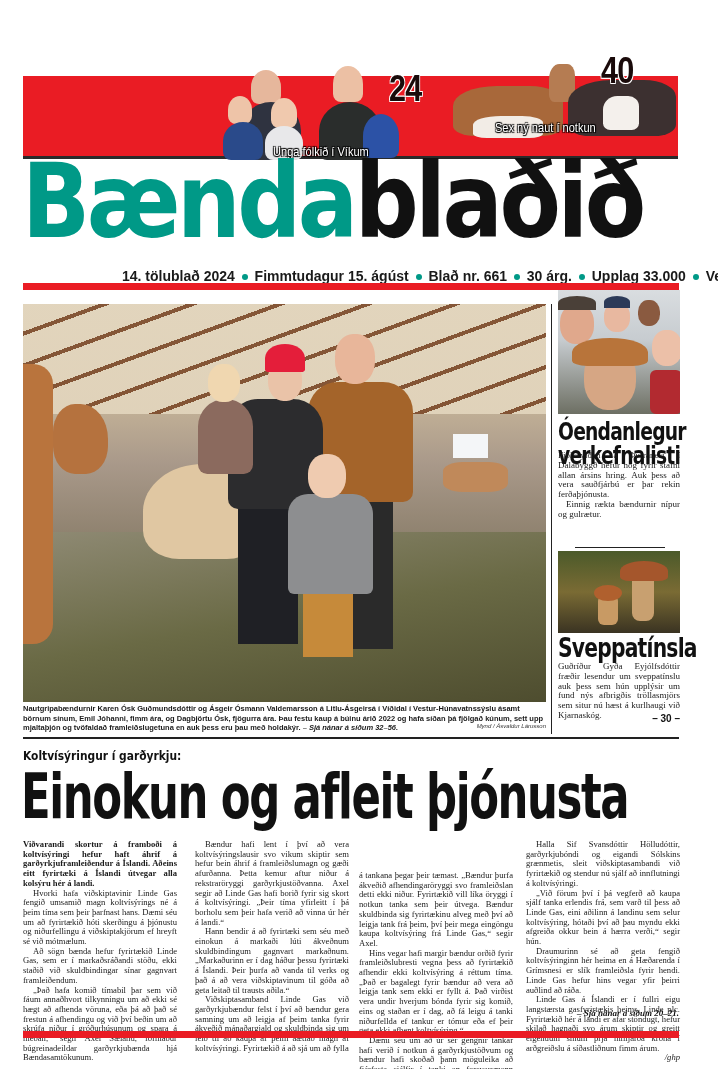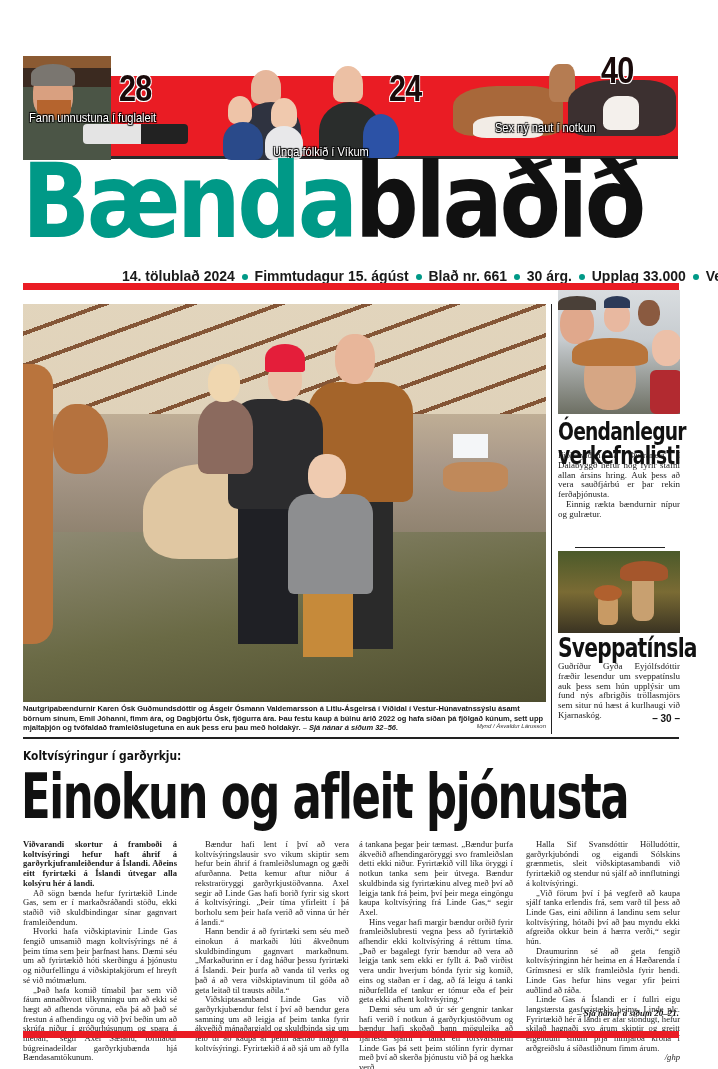--- a/index.html
+++ b/index.html
@@ -107,47 +107,37 @@
     background: linear-gradient(180deg, #4b5a2a 0%, #7a6b34 50%, #3a3322 100%); }
 
   
   .kicker { position: absolute; left: 23px; top: 748px; font-family: "DejaVu Sans", sans-serif; font-weight: 700;
     font-size: 13px; color: #111; transform: scaleX(0.82); transform-origin: left top; white-space: nowrap; }
   .headline { position: absolute; left: 21px; top: 760px; font-family: "DejaVu Sans", sans-serif; font-weight: 700;
     font-size: 62px; color: #111; letter-spacing: -2px; transform: scaleX(0.70); transform-origin: left top; white-space: nowrap; }
   .cols { position: absolute; left: 23px; top: 836px; width: 656px; height: 190px; }
   .col { position: absolute; top: 4px; width: 154px; font-size: 8.6px; line-height: 9.7px; text-align: justify; color: #1a1a1a; }
   .col p { text-indent: 10px; }
-  .col p.noindent { text-indent: 0; }
+  .col p.noindent { text-indent: 0; margin-top: 31px; }
   .col .lead { font-weight: 700; text-indent: 0; }
   .col1 { left: 0; }
   .col2 { left: 172px; }
   .col3 { left: 336px; }
   .col4 { left: 503px; }
   .sig { text-align: right; font-style: italic; }
   .seemore { position: absolute; right: 0; top: 172px; font-style: italic; font-weight: 700; font-size: 9px; }
   .bottom-red { position: absolute; left: 23px; top: 1031px; width: 656px; height: 7px; background: #ea1c24; }
 </style>
 </head>
 <body>
 
 <div class="banner">
   <div class="banner-red"></div>
   <div class="banner-rule"></div>
 
-  <div class="teaser t1">
-    <div class="photo">
-      <div class="head"></div>
-      <div class="beanie"></div>
-      <div class="beard"></div>
-    </div>
-    <div class="lens"></div>
-    <div class="num">28</div>
-    <div class="cap">Fann unnustuna í fuglaleit</div>
-  </div>
 
   <div class="teaser t2">
     <div class="p" style="left:28px;top:14px;width:30px;height:34px;background:#e6b79c;"></div>
     <div class="p" style="left:18px;top:46px;width:60px;height:58px;background:#2f3340;"></div>
     <div class="p" style="left:5px;top:40px;width:24px;height:28px;background:#eec4a8;"></div>
     <div class="p" style="left:0;top:66px;width:40px;height:38px;background:#2a4a8a;"></div>
     <div class="p" style="left:48px;top:42px;width:26px;height:30px;background:#f0c9ae;"></div>
     <div class="p" style="left:42px;top:70px;width:38px;height:34px;background:#e8e8ea;"></div>
     <div class="p" style="left:110px;top:10px;width:30px;height:36px;background:#ecc0a4;"></div>
     <div class="p" style="left:96px;top:46px;width:62px;height:58px;background:#2a2d2c;"></div>
@@ -248,22 +238,22 @@
 <div class="side-head" style="top:634px;font-size:26px;line-height:28px;">Sveppatínsla</div>
 <div class="side-body" style="top:662px;">Guðríður Gyða Eyjólfsdóttir fræðir lesendur um sveppatínslu auk þess sem hún upplýsir um fund nýs afbrigðis tröllasmjörs sem situr nú hæst á kurlhaugi við Kjarnaskóg.</div>
 <div class="side-page" style="top:713px;">– 30 –</div>
 
 <div class="kicker">Koltvísýringur í garðyrkju:</div>
 <div class="headline">Einokun og afleit þjónusta</div>
 
 <div class="cols">
   <div class="col col1">
     <p class="lead">Viðvarandi skortur á framboði á koltvísýringi hefur haft áhrif á garðyrkjuframleiðendur á Íslandi. Aðeins eitt fyrirtæki á Íslandi útvegar alla kolsýru hér á landi.</p>
+    <p>Hvorki hafa viðskiptavinir Linde Gas fengið umsamið magn koltvísýrings né á þeim tíma sem þeir þarfnast hans. Dæmi séu um að fyrirtækið hóti skerðingu á þjónustu og niðurfellingu á viðskiptakjörum ef hreyft sé við mótmælum.</p>
     <p>Að sögn bænda hefur fyrirtækið Linde Gas, sem er í markaðsráðandi stöðu, ekki staðið við skuldbindingar sínar gagnvart framleiðendum.</p>
-    <p>Hvorki hafa viðskiptavinir Linde Gas fengið umsamið magn koltvísýrings né á þeim tíma sem þeir þarfnast hans. Dæmi séu um að fyrirtækið hóti skerðingu á þjónustu og niðurfellingu á viðskiptakjörum ef hreyft sé við mótmælum.</p>
     <p>„Það hafa komið tímabil þar sem við fáum annaðhvort tilkynningu um að ekki sé hægt að afhenda vöruna, eða þá að það sé frestun á afhendingu og við því beðin um að skrúfa niður í gróðurhúsunum og spara á meðan,“ segir Axel Sæland, formaður búgreinadeildar garðyrkjubænda hjá Bændasamtökunum.</p>
   </div>
   <div class="col col2">
     <p>Bændur hafi lent í því að vera koltvísýringslausir svo vikum skiptir sem hefur bein áhrif á framleiðslumagn og gæði afurðanna. Þetta kemur aftur niður á rekstraröryggi garðyrkjustöðvanna. Axel segir að Linde Gas hafi borið fyrir sig skort á koltvísýringi. „Þeir tíma yfirleitt í þá borholu sem þeir hafa verið að vinna úr hér á landi.“</p>
     <p>Hann bendir á að fyrirtæki sem séu með einokun á markaði lúti ákveðnum skuldbindingum gagnvart markaðnum. „Markaðurinn er í dag háður þessu fyrirtæki á Íslandi. Þeir þurfa að vanda til verks og það á að vera viðskiptavinum til góða að geta leitað til trausts aðila.“</p>
     <p>Viðskiptasamband Linde Gas við garðyrkjubændur felst í því að bændur gera samning um að leigja af þeim tanka fyrir ákveðið mánaðargjald og skuldbinda sig um leið til að kaupa af þeim áætlað magn af koltvísýringi. Fyrirtækið á að sjá um að fylla</p>
   </div>
   <div class="col col3">
     <p class="noindent">á tankana þegar þeir tæmast. „Bændur þurfa ákveðið afhendingaröryggi svo framleiðslan detti ekki niður. Fyrirtækið vill líka öryggi í notkun tanka sem þeir útvega. Bændur skuldbinda sig fyrirtækinu alveg með því að leigja tank frá þeim, því þeir mega eingöngu kaupa koltvísýring frá Linde Gas,“ segir Axel.</p>
     <p>Hins vegar hafi margir bændur orðið fyrir framleiðslubresti vegna þess að fyrirtækið afhendir ekki koltvísýring á réttum tíma. „Það er bagalegt fyrir bændur að vera að leigja tank sem ekki er fyllt á. Það virðist vera undir hverjum bónda fyrir sig komið, eins og staðan er í dag, að fá leigu á tanki niðurfellda ef tankur er tómur eða ef þeir geta ekki afhent koltvísýring.“</p>

